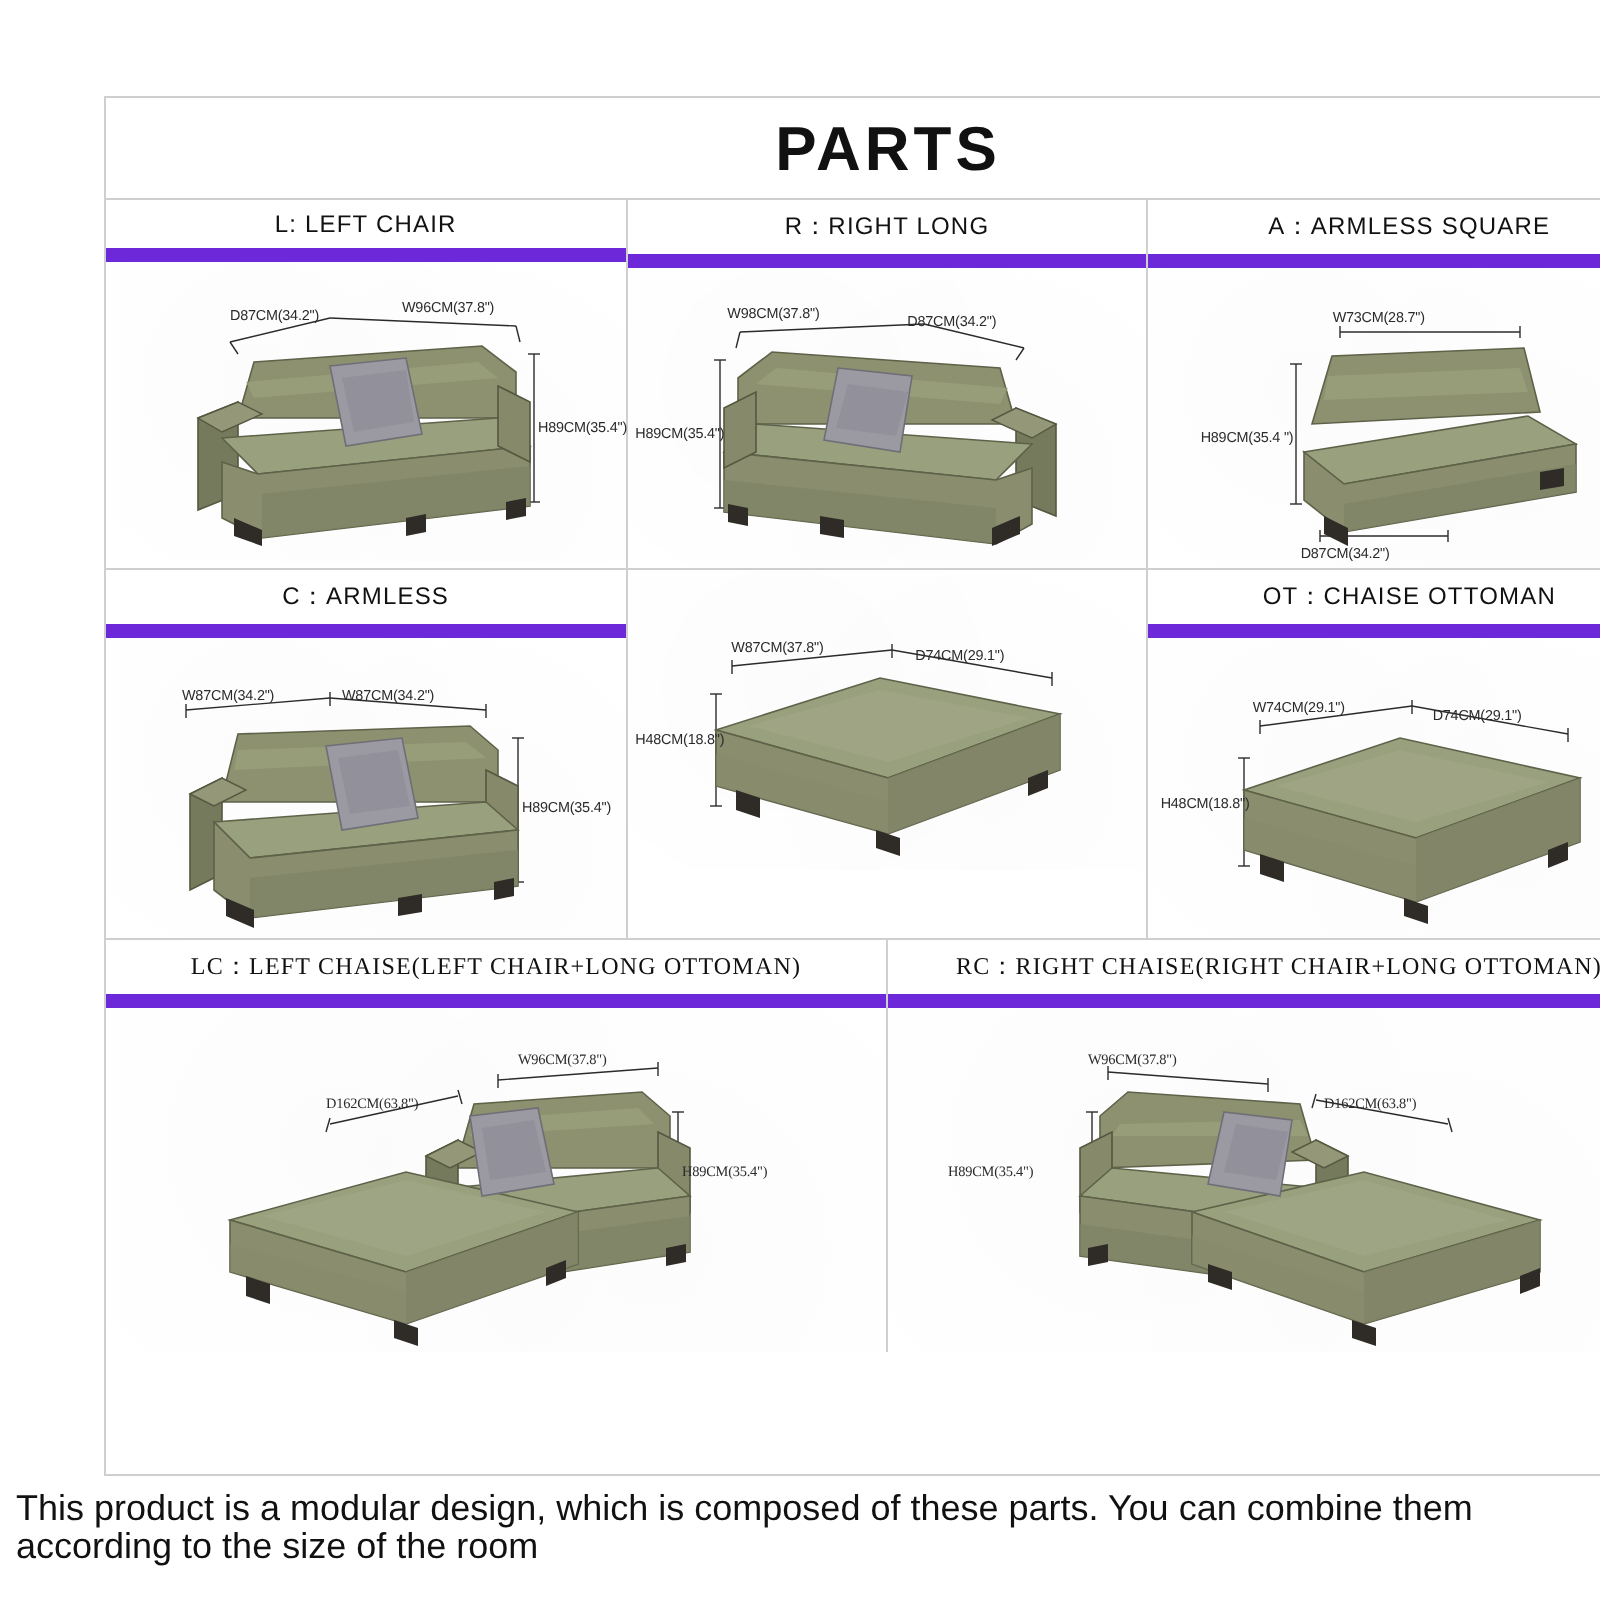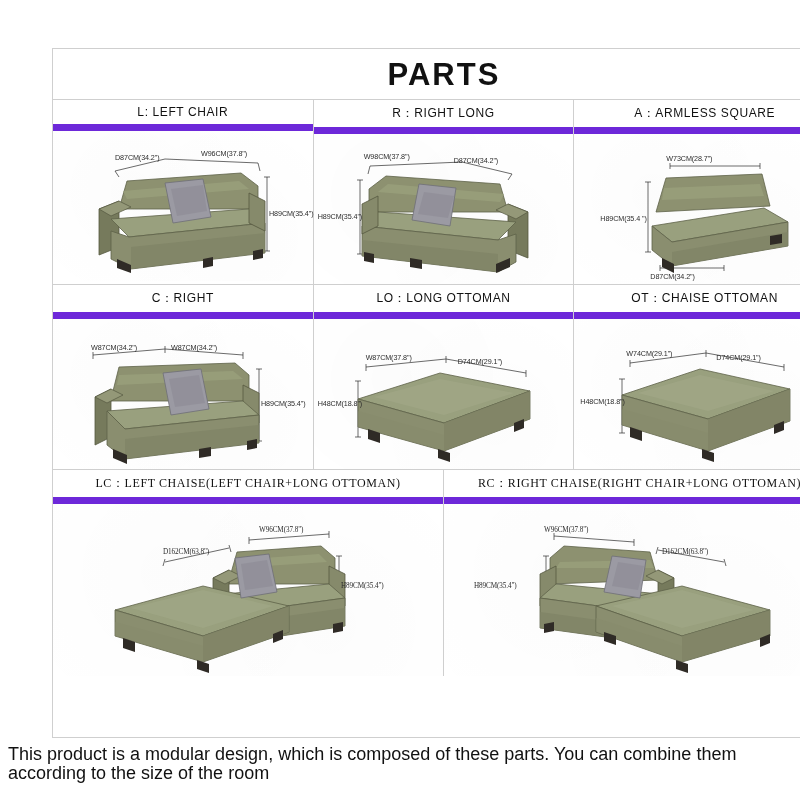--- a/index.html
+++ b/index.html
@@ -236,21 +236,21 @@
         <div class="dim" style="left:26px; top:80px;">H89CM(35.4 ")</div>
         <div class="dim" style="left:76px; top:138px;">D87CM(34.2")</div>
       </div>
     </div>
 
   </div>
 
   <div class="row r3 rowline">
 
     <div class="cell">
-      <div class="cell-head">C：RIGHT</div>
+      <div class="cell-head">C：ARMLESS</div>
       <div class="cell-body">
         <div class="tex"></div>
         <svg class="art" width="261" height="155" viewBox="0 0 261 155">
           <g stroke="#2b2b2b" stroke-width="0.7" fill="none">
             <path d="M40 36 L112 30"></path>
               <path d="M112 30 L190 36"></path>
             <path d="M40 33 L40 40"></path>
               <path d="M112 27 L112 34"></path>
               <path d="M190 33 L190 40"></path>
             <path d="M206 50 L206 122"></path>
@@ -278,21 +278,20 @@
           <path d="M146 130 L158 128 L158 137 L146 139 Z" fill="#2f2b26"></path>
           <path d="M194 122 L204 120 L204 129 L194 131 Z" fill="#2f2b26"></path>
         </svg>
         <div class="dim" style="left:38px;  top:24px;">W87CM(34.2")</div>
         <div class="dim" style="left:118px; top:24px;">W87CM(34.2")</div>
         <div class="dim" style="left:208px; top:80px;">H89CM(35.4")</div>
       </div>
     </div>
 
     <div class="cell">
-      <div class="cell-head">LO：LONG OTTOMAN</div>
       <div class="cell-body">
         <div class="tex"></div>
         <svg class="art" width="261" height="155" viewBox="0 0 261 155">
           <g stroke="#2b2b2b" stroke-width="0.7" fill="none">
             <path d="M52 48 L132 40"></path>
               <path d="M132 40 L212 54"></path>
             <path d="M52 45 L52 52"></path>
               <path d="M132 37 L132 44"></path>
               <path d="M212 51 L212 58"></path>
             <path d="M44 62 L44 118"></path>

